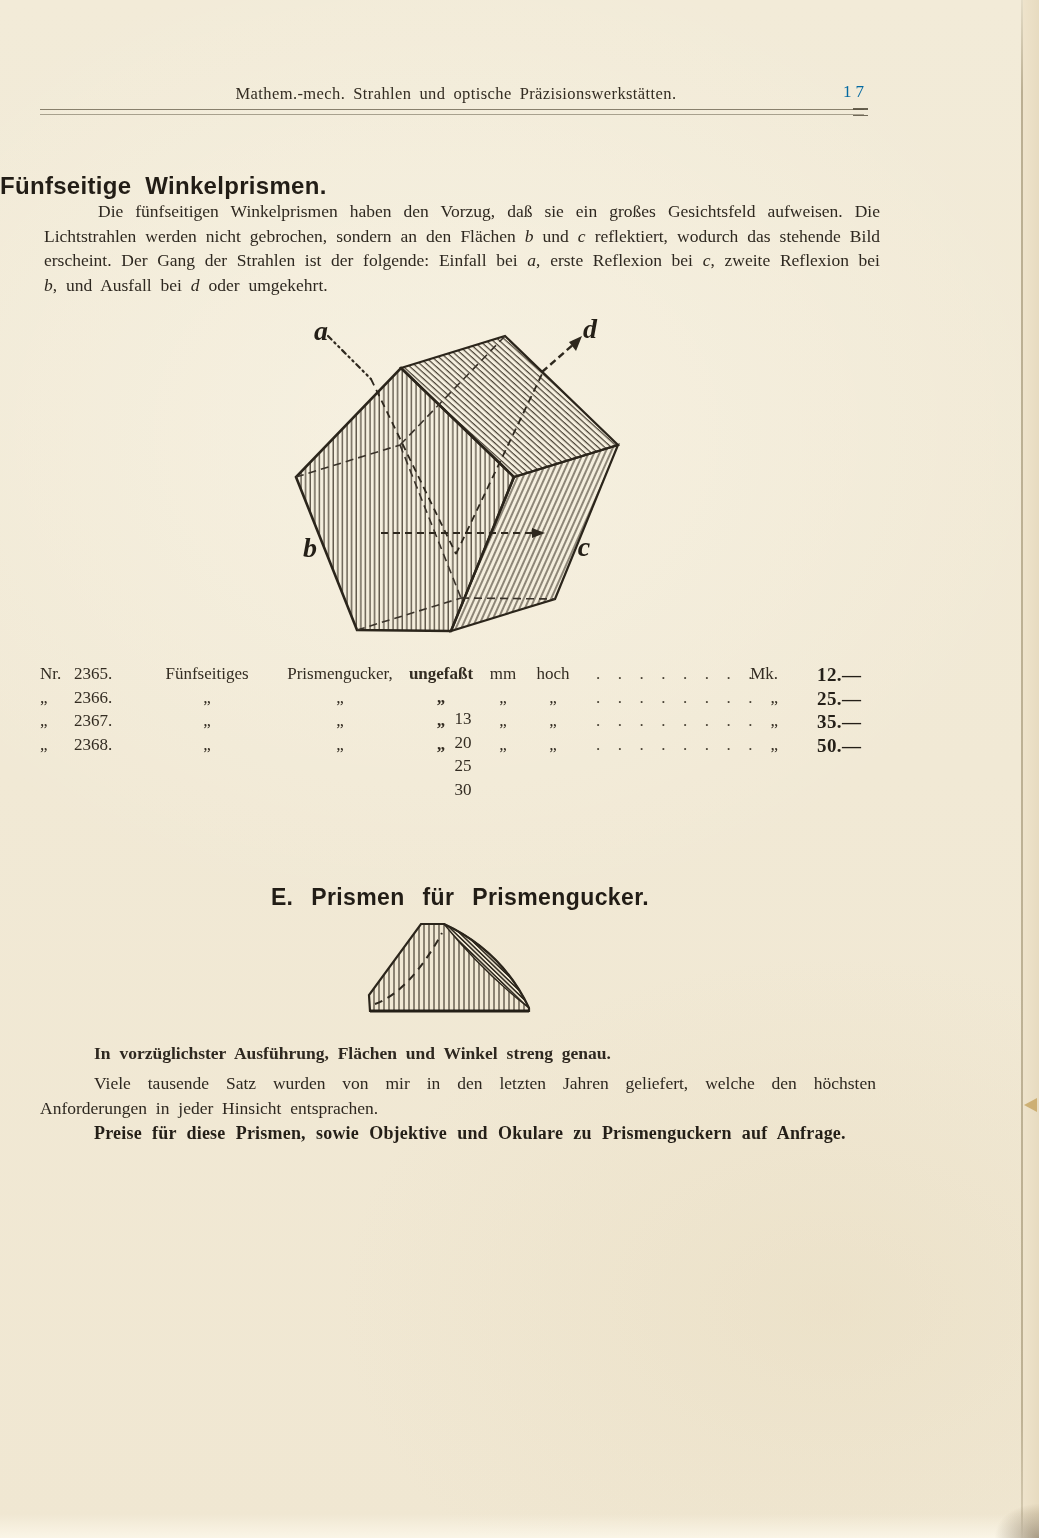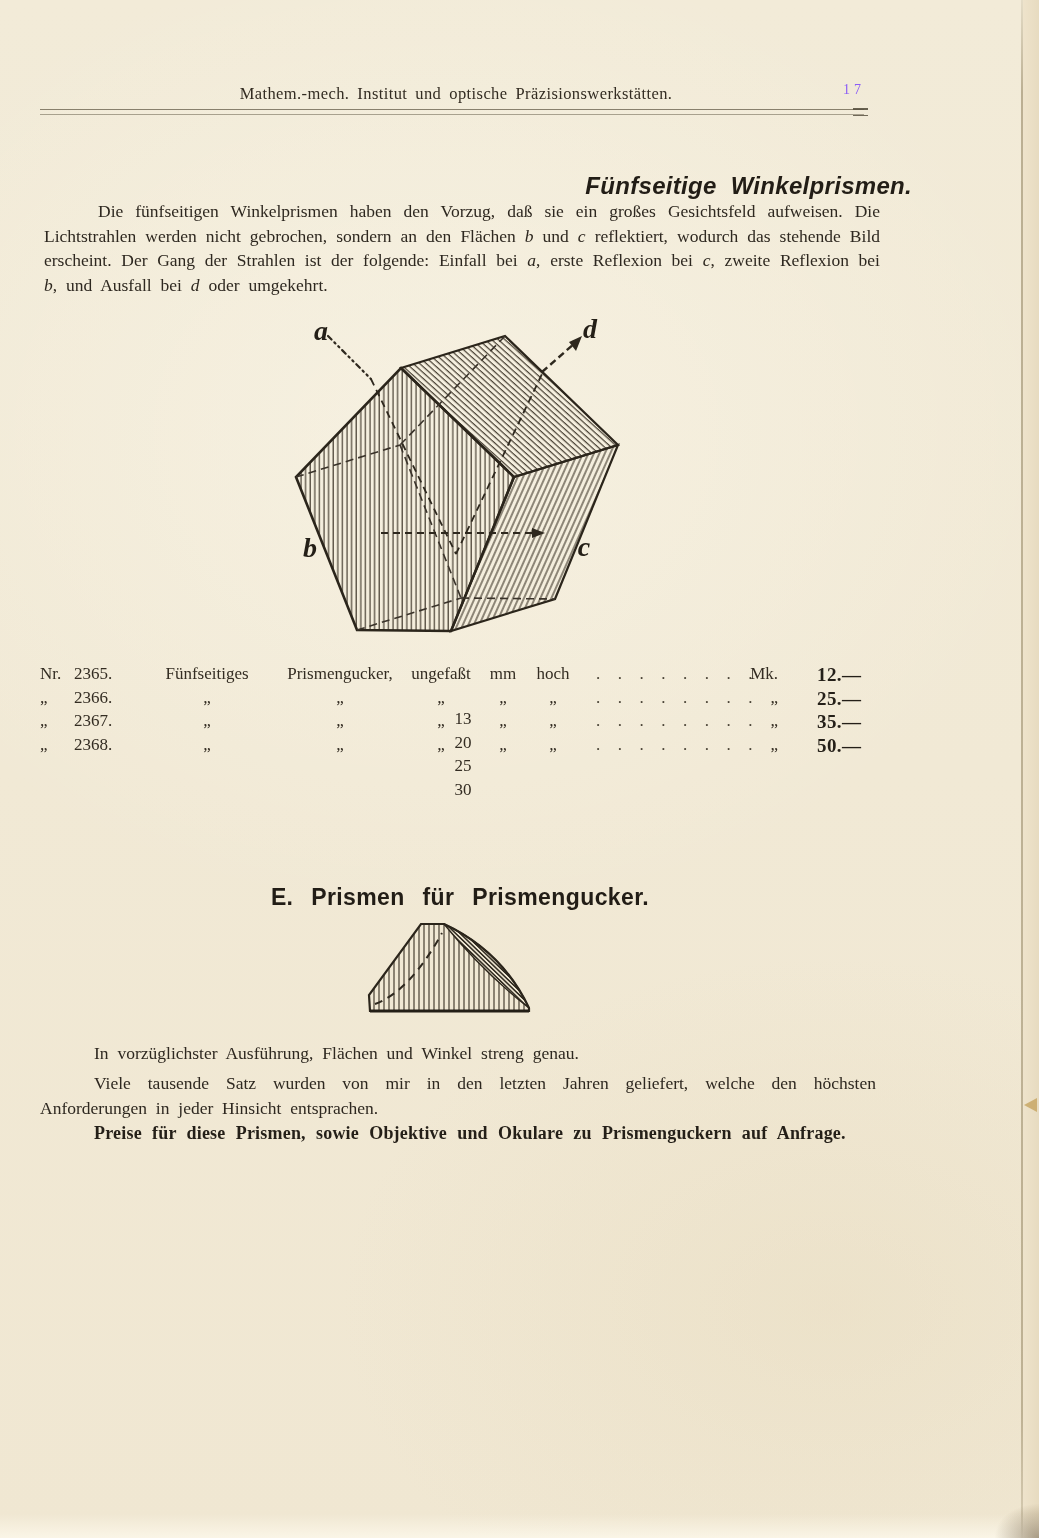--- a/index.html
+++ b/index.html
@@ -16,72 +16,72 @@
       radial-gradient(900px 700px at 42% 28%, rgba(255,253,244,.35), rgba(255,253,244,0) 70%),
       radial-gradient(700px 500px at 80% 85%, rgba(228,215,184,.35), rgba(228,215,184,0) 70%),
       linear-gradient(#f2ebd8, #f0e7d2);
   }
   .running-title{
     position:absolute;top:84px;left:150px;width:612px;
     text-align:center;font-size:16.5px;letter-spacing:.4px;word-spacing:3.5px;
     color:#332c22;
   }
   .page-number{
-    position:absolute;top:82px;left:843px;font-size:14px;letter-spacing:4px;color:#8b5cf6;
+    position:absolute;top:82px;left:843px;font-size:17px;letter-spacing:4px;color:#0369a1;
   }
   .header-rule{
     position:absolute;top:109px;left:40px;width:824px;height:4px;
     border-top:1.6px solid rgba(118,110,90,.85);
     border-bottom:1.1px solid rgba(118,110,90,.6);
   }
   .header-rule::after{
     content:"";position:absolute;right:-4px;top:-2px;width:15px;height:5px;
     border-top:2.4px solid rgba(90,83,66,.9);
     border-bottom:1.8px solid rgba(90,83,66,.85);
   }
   .section-title{
-    position:absolute;top:156px;left:0;width:912px;text-align:right;
+    position:absolute;top:156px;left:0;width:912px;text-align:left;
     font-family:"Liberation Sans", sans-serif;font-weight:bold;font-size:24px;
-    letter-spacing:.3px;word-spacing:7px;color:#221d16;font-style:italic;
+    letter-spacing:.3px;word-spacing:7px;color:#221d16;
   }
   .intro{
     position:absolute;top:195px;left:40px;width:836px;
     font-size:17.5px;line-height:24.6px;text-align:justify;
     text-indent:54px;word-spacing:4.5px;margin:4px;
   }
   .intro i{font-style:italic;}
   .fig1{position:absolute;left:276px;top:302px;}
   .price-table{
     position:absolute;top:664px;left:40px;width:845px;font-size:17px;color:#332c22;
   }
   .trow{position:relative;height:23.5px;}
   .cell{position:absolute;white-space:nowrap;top:0;}
   .c-nr{left:0;width:34px;}
   .c-num{left:34px;width:64px;}
   .c-name1{left:100px;width:134px;text-align:center;}
   .c-name2{left:238px;width:124px;text-align:center;}
-  .c-name3{left:352px;width:98px;text-align:center;}
+  .c-name3{left:352px;width:98px;text-align:center;font-weight:bold;}
   .c-size{left:404px;width:38px;text-align:center;margin-top:45px;}
   .c-unit{left:442px;width:42px;text-align:center;}
   .c-hoch{left:486px;width:54px;text-align:center;}
   .c-dots{left:556px;width:178px;letter-spacing:17.5px;color:#4a4336;overflow:hidden;}
   .c-mk{left:694px;width:44px;text-align:right;}
   .c-price{left:777px;width:75px;font-weight:bold;font-size:19px;letter-spacing:.4px;color:#241f18;}
   .heading-e{
     position:absolute;top:865px;left:0;width:920px;text-align:center;
     font-family:"Liberation Sans", sans-serif;font-weight:bold;font-size:23px;
     letter-spacing:.4px;word-spacing:11px;color:#221d16;
   }
   .fig2{position:absolute;left:352px;top:913px;}
   .bpara{
     position:absolute;left:40px;width:836px;margin:0;
     font-size:17.5px;line-height:24.6px;text-align:justify;
     text-indent:54px;word-spacing:4.5px;
   }
-  .p-quality{top:1041px;}
+  .p-quality{top:1041px;font-weight:bold;}
   .p-delivery{top:1071px;}
   .p-prices{top:1120px;font-weight:bold;font-size:18px;line-height:26px;word-spacing:5.5px;letter-spacing:.2px;color:#241f18;}
   .edge-line{
     position:absolute;left:1021px;top:0;width:2px;height:100%;
     background:linear-gradient(rgba(150,135,100,.15), rgba(150,135,100,.6) 6%, rgba(150,135,100,.55) 92%, rgba(150,135,100,.25));
   }
   .edge-strip{
     position:absolute;left:1023px;top:0;width:16px;height:100%;
     background:linear-gradient(to right,#eee3cb,#e7dbc0);
   }
@@ -97,21 +97,21 @@
     position:absolute;left:1024px;top:1098px;width:0;height:0;
     border-top:7px solid transparent;border-bottom:7px solid transparent;
     border-right:13px solid #c8a765;opacity:.85;
   }
 </style>
 </head>
 <body>
 
 <div class="paper"></div>
 
-<div class="running-title">Mathem.-mech. Institut und optische Präzisionswerkstätten.</div>
+<div class="running-title">Mathem.-mech. Strahlen und optische Präzisionswerkstätten.</div>
 <div class="page-number">17</div>
 <div class="header-rule"></div>
 
 <h1 class="section-title">Fünfseitige Winkelprismen.</h1>
 
 <p class="intro"><span>Die fünfseitigen Winkelprismen haben den Vorzug, daß sie ein großes Gesichtsfeld aufweisen. Die Lichtstrahlen werden nicht gebrochen, sondern an den Flächen </span><i>b</i><span> und </span><i>c</i><span> reflektiert, wodurch das stehende Bild erscheint. Der Gang der Strahlen ist der folgende: Einfall bei </span><i>a</i><span>, erste Reflexion bei </span><i>c</i><span>, zweite Reflexion bei </span><i>b</i><span>, und Ausfall bei </span><i>d</i><span> oder umgekehrt.</span></p>
 
 <svg class="fig1" width="364" height="354" viewBox="0 0 364 354">
   <defs>
     <pattern id="hv" patternUnits="userSpaceOnUse" width="4.6" height="10">

